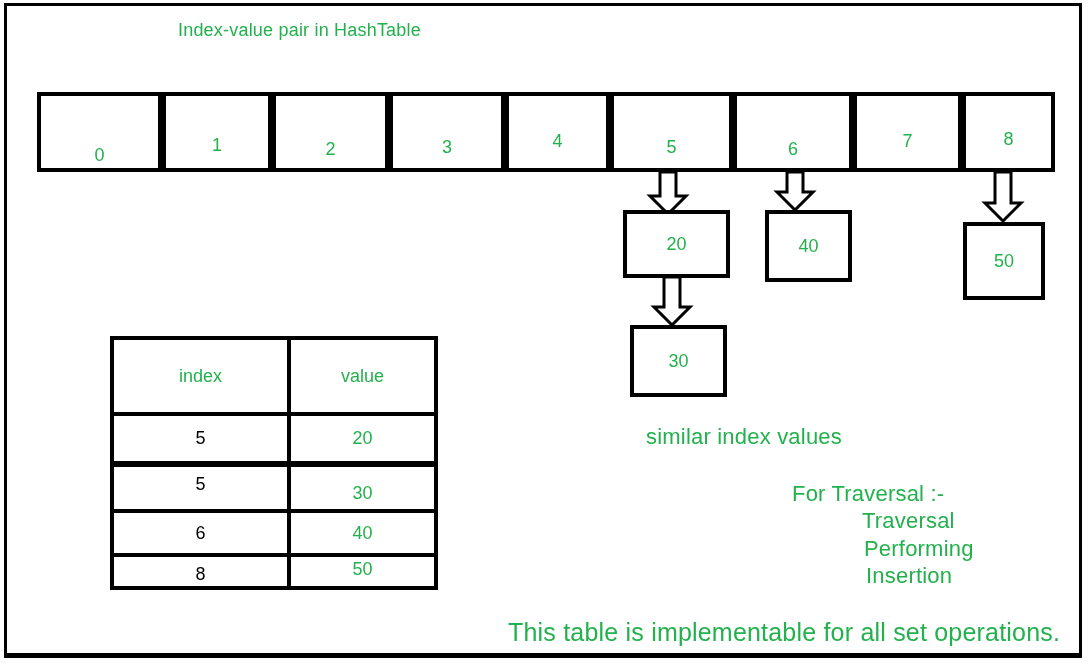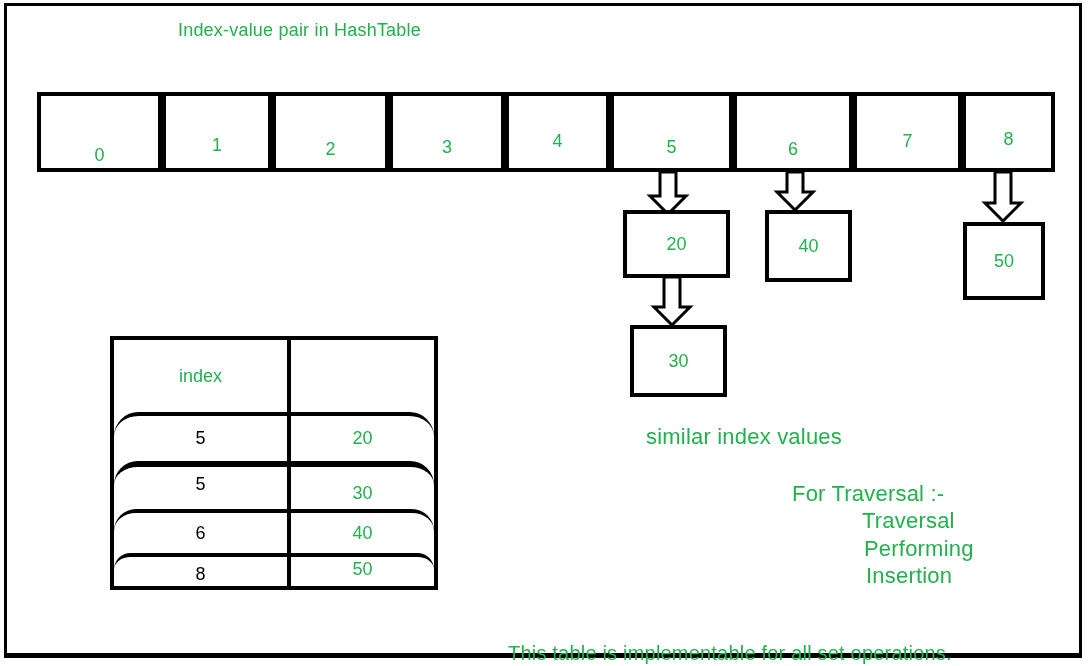--- a/index.html
+++ b/index.html
@@ -42,21 +42,21 @@
   .b20{left:623px;top:210px;width:107px;height:68px}
   .b40{left:765px;top:210px;width:87px;height:72px}
   .b50{left:963px;top:222px;width:82px;height:78px}
   .b30{left:630px;top:325px;width:97px;height:72px}
 
   
   .ptable{
     position:absolute;left:110px;top:336px;width:328px;
     border:4px solid #000;box-sizing:border-box;background:#fff;
   }
-  .prow{display:flex;box-sizing:border-box;border-radius:27px;}
+  .prow{display:flex;box-sizing:border-box;}
   .ph{height:72px}
   .pr1{height:49px;border-top:4px solid #000}
   .pr2{height:48px;border-top:6px solid #000}
   .pr3{height:44px;border-top:4px solid #000}
   .pr4{height:33px;border-top:4px solid #000}
   .pcell{
     display:flex;align-items:center;justify-content:center;
     box-sizing:border-box;font-size:18px;
   }
   .pindex{width:177px;border-right:4px solid #000;color:#000;}
@@ -64,21 +64,21 @@
   .ph .pindex,.ph .pvalue{color:#22b14c;}
   .dn{padding-top:10px}.up{padding-bottom:8px}.dn2{padding-top:6px}.up2{padding-bottom:4px}
 
   
   .note{position:absolute;font-size:22px;letter-spacing:.2px;}
   .n-similar{left:646px;top:424px}
   .n-perform{left:792px;top:481px}
   .n-trav{left:862px;top:508px}
   .n-ins{left:864px;top:536px}
   .n-del{left:866px;top:563px}
-  .n-footer{left:508px;top:642px;font-size:20px}
+  .n-footer{left:508px;top:618px;font-size:25px}
 </style>
 </head>
 <body>
 
 <div id="canvas">
   <div class="frame"></div>
 
   <div class="title green">Index-value pair in HashTable</div>
 
   <div class="cell c0">
@@ -131,20 +131,21 @@
   <div class="vbox b50">
     <span>50</span>
   </div>
   <div class="vbox b30">
     <span>30</span>
   </div>
 
   <div class="ptable">
     <div class="prow ph">
       <div class="pcell pindex">index</div>
+      <div class="pcell pvalue">value</div>
     </div>
     <div class="prow pr1">
       <div class="pcell pindex">5</div>
       <div class="pcell pvalue">20</div>
     </div>
     <div class="prow pr2">
       <div class="pcell pindex up">5</div>
       <div class="pcell pvalue dn">30</div>
     </div>
     <div class="prow pr3">

